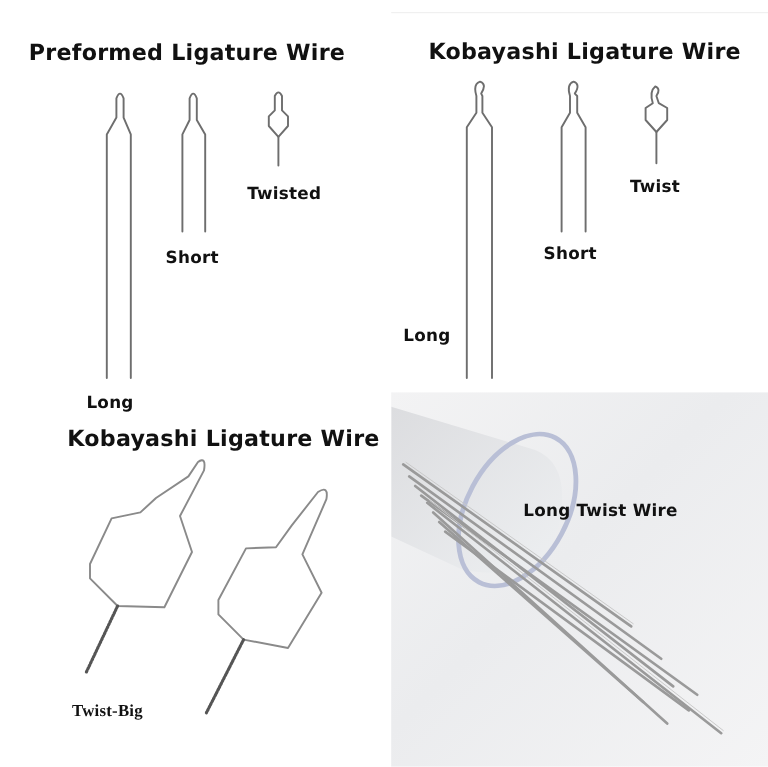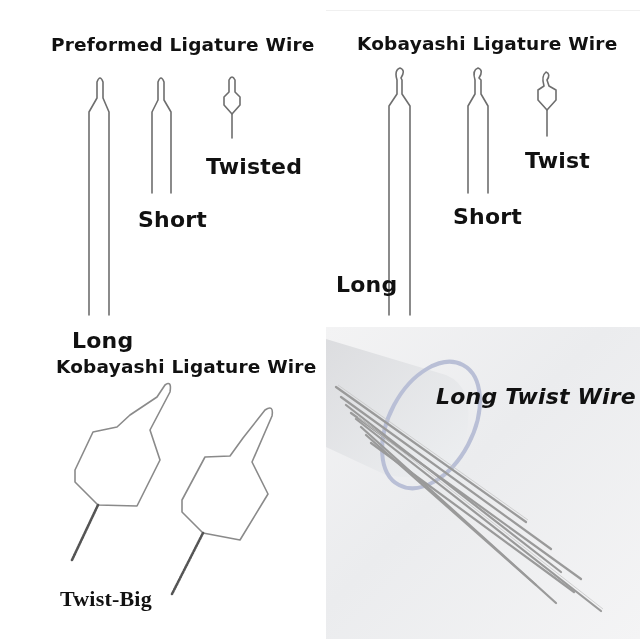--- a/index.html
+++ b/index.html
@@ -1,20 +1,20 @@
 <!DOCTYPE html>
 <html><head>
 <meta charset="utf-8">
 <style>
   html, body { margin: 0; padding: 0; background: #ffffff; }
   body { width: 640px; height: 639px; position: relative; overflow: hidden;
          font-family: "DejaVu Sans", "Liberation Sans", sans-serif; }
   .label { position: absolute; font-weight: bold; color: #111; white-space: nowrap; letter-spacing: 0.2px; }
   .title { font-size: 18.5px; }
-  .sub { font-size: 22px; }
+  .sub { font-size: 14px; }
   svg.draw { position: absolute; left: 0; top: 0; }
   .photo { position: absolute; left: 326px; top: 327px; width: 314px; height: 312px;
            background: linear-gradient(135deg, #f3f3f4 0%, #ebecee 45%, #f4f4f5 100%); overflow: hidden; }
   .divider { position: absolute; left: 326px; top: 10px; width: 314px; height: 1px; background: #f0f0f0; }
 </style>
 </head>
 <body>
 
 <svg class="draw" width="640" height="639" viewBox="0 0 640 639">
   <g fill="none" stroke="#6e6e6e" stroke-width="1.6" stroke-linejoin="round" stroke-linecap="round">
@@ -82,26 +82,26 @@
       <line x1="40" y1="108" x2="210" y2="258"></line>
       <line x1="45" y1="116" x2="248" y2="265"></line>
     </g>
     <g stroke="#c8c8c8" stroke-width="0.8">
       <line x1="12" y1="58" x2="202" y2="193"></line>
       <line x1="32" y1="90" x2="277" y2="282"></line>
     </g>
   </svg>
 </div>
 
-<div class="label title" style="left:24px; top:34px;margin-left:27px;">Preformed Ligature Wire</div>
+<div class="label title" style="left:24px; top:34px;">Preformed Ligature Wire</div>
 <div class="label sub" style="left:206px; top:154px;">Twisted</div>
 <div class="label sub" style="left:138px; top:207px;">Short</div>
 <div class="label sub" style="left:72px; top:328px;">Long</div>
 
 <div class="label title" style="left:357px; top:33px;">Kobayashi Ligature Wire</div>
 <div class="label sub" style="left:525px; top:148px;text-align:right;">Twist</div>
 <div class="label sub" style="left:453px; top:204px;">Short</div>
 <div class="label sub" style="left:336px; top:272px;">Long</div>
 
 <div class="label title" style="left:56px; top:356px;">Kobayashi Ligature Wire</div>
 <div class="label sub" style="left:60px; top:586px;font-family:Liberation Serif, serif;">Twist-Big</div>
 
-<div class="label sub" style="left:436px; top:384px;font-style:italic;">Long Twist Wire</div>
+<div class="label sub" style="left:436px; top:418px;">Long Twist Wire</div>
 
 </body></html>

